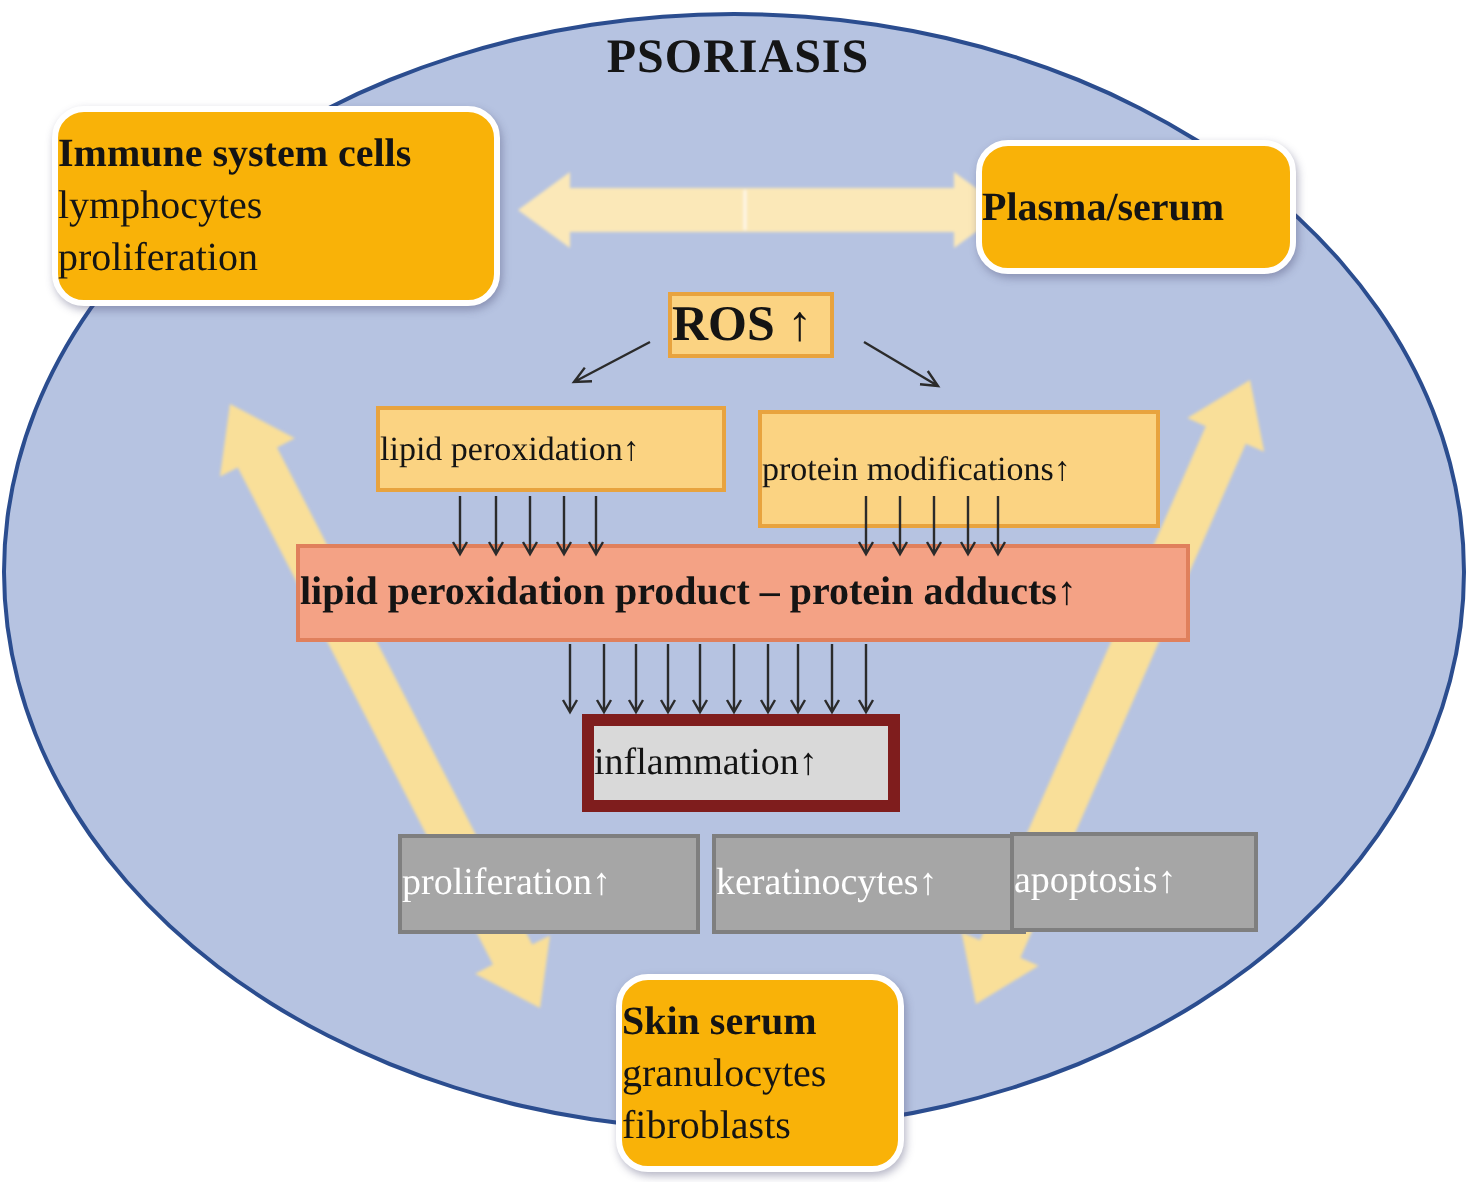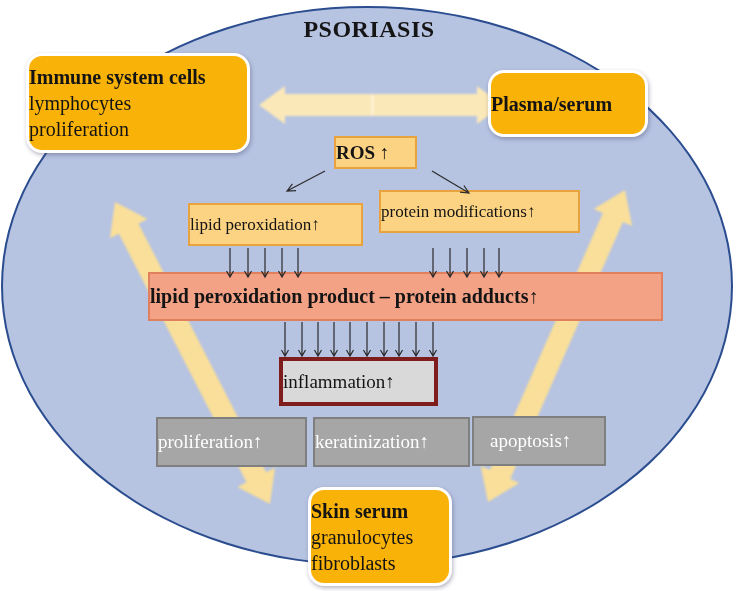--- a/index.html
+++ b/index.html
@@ -22,30 +22,30 @@
        justify-content:center;text-align:center;box-sizing:border-box;z-index:2;}
   .node-orange{
     background:#F9B208;border:3px solid #ffffff;border-radius:16px;
     box-shadow:1px 2px 4px rgba(70,70,110,.4);
   }
   .node-orange .t{font-weight:bold;font-size:20px;line-height:26px;color:#141414;}
   .node-orange .s{font-size:20px;line-height:26px;color:#141414;}
   .node-light{
     background:#FBD382;border:2px solid #E8A33E;font-size:17px;color:#141414;
   }
-  #ros-box{font-weight:bold;font-size:19px;}
+  #ros-box{font-weight:bold;font-size:25px;margin-top:10px;}
   #adducts-box{
     background:#F4A285;border:2px solid #E0805C;
     font-weight:bold;font-size:20px;color:#141414;
   }
   #inflammation-box{
-    background:#D9D9D9;border:4px solid #7f1d1d;font-size:19px;color:#141414;
+    background:#D9D9D9;border:6px solid #7f1d1d;font-size:19px;color:#141414;margin-left:12px;
   }
   .node-gray{
-    background:#A6A6A6;border:2px solid #7F7F7F;font-size:19px;color:#ffffff;
+    background:#A6A6A6;border:2px solid #7F7F7F;font-size:19px;color:#ffffff;margin-left:43px;
   }
   #thin-arrows{z-index:3;}
 </style>
 </head>
 <body>
 
 <div id="canvas">
 
   <div id="ellipse"></div>
 
@@ -76,41 +76,41 @@
   </div>
 
   <div id="ros-box" class="box node-light" style="left:334px;top:136px;width:83px;height:33px;">
     <span>ROS ↑</span>
   </div>
 
   <div class="box node-light" style="left:188px;top:203px;width:175px;height:43px;">
     <span>lipid peroxidation↑</span>
   </div>
 
-  <div class="box node-light" style="left:379px;top:190px;width:201px;height:43px;">
+  <div class="box node-light" style="left:379px;top:205px;width:201px;height:59px;">
     <span>protein modifications↑</span>
   </div>
 
-  <div id="adducts-box" class="box" style="left:148px;top:272px;width:515px;height:49px;">
+  <div id="adducts-box" class="box" style="left:148px;top:272px;width:447px;height:49px;">
     <span>lipid peroxidation product – protein adducts↑</span>
   </div>
 
   <div id="inflammation-box" class="box" style="left:279px;top:357px;width:159px;height:49px;">
     <span>inflammation↑</span>
   </div>
 
   <div class="box node-gray" style="left:156px;top:417px;width:151px;height:50px;">
     <span>proliferation↑</span>
   </div>
 
   <div class="box node-gray" style="left:313px;top:417px;width:157px;height:50px;">
-    <span>keratinization↑</span>
+    <span>keratinocytes↑</span>
   </div>
 
-  <div class="box node-gray" style="left:472px;top:416px;width:134px;height:50px;padding-left:16px;">
+  <div class="box node-gray" style="left:462px;top:416px;width:124px;height:50px;">
     <span>apoptosis↑</span>
   </div>
 
   <div class="box node-orange" style="left:308px;top:487px;width:144px;height:99px;">
     <div class="t">Skin serum</div>
     <div class="s">granulocytes</div>
     <div class="s">fibroblasts</div>
   </div>
 
   <svg id="thin-arrows" class="layer" width="738" height="591" viewBox="0 0 738 591">

